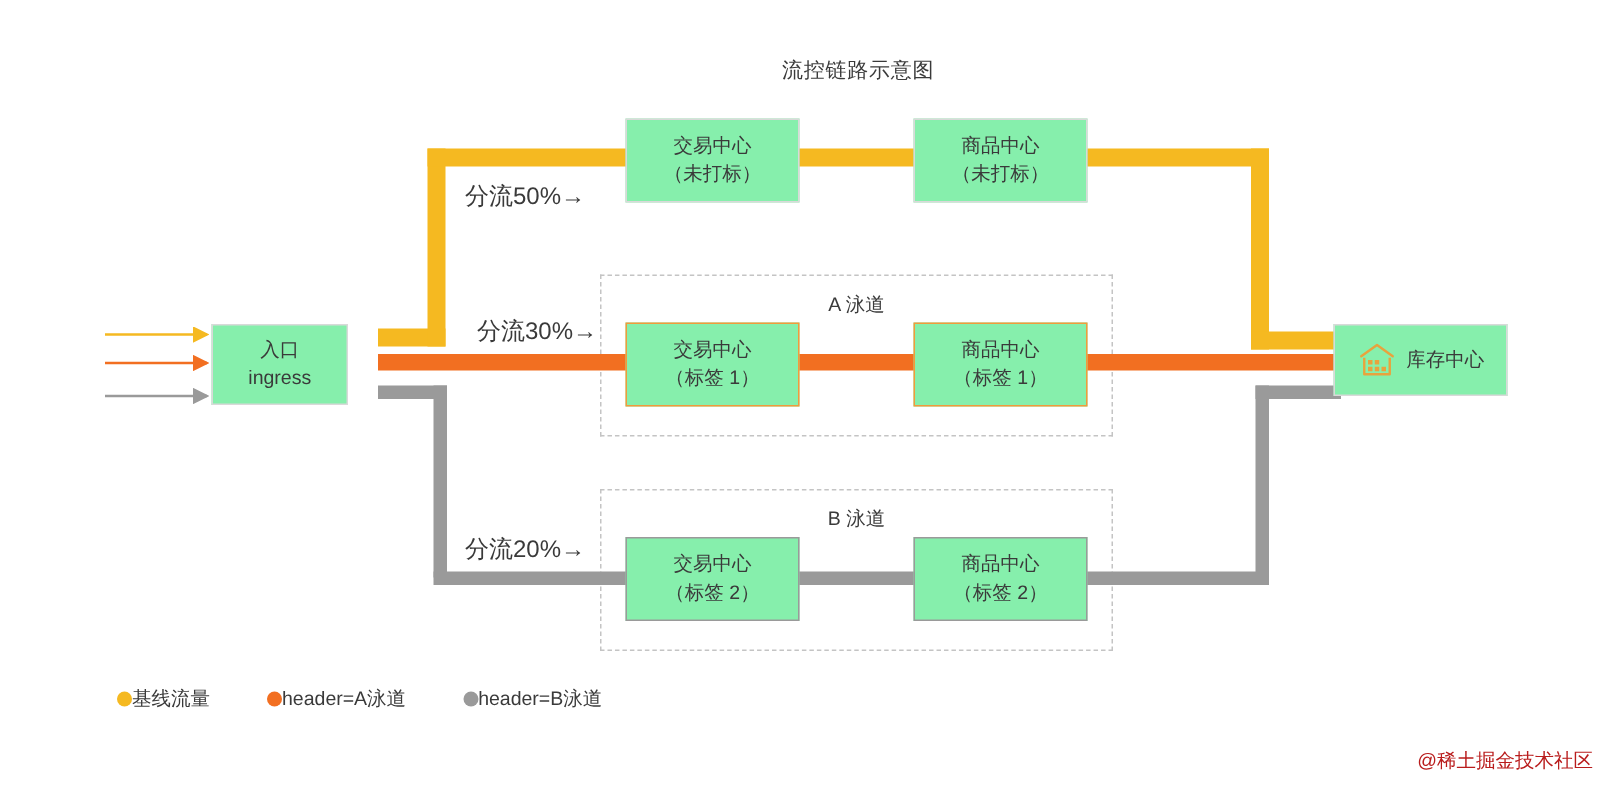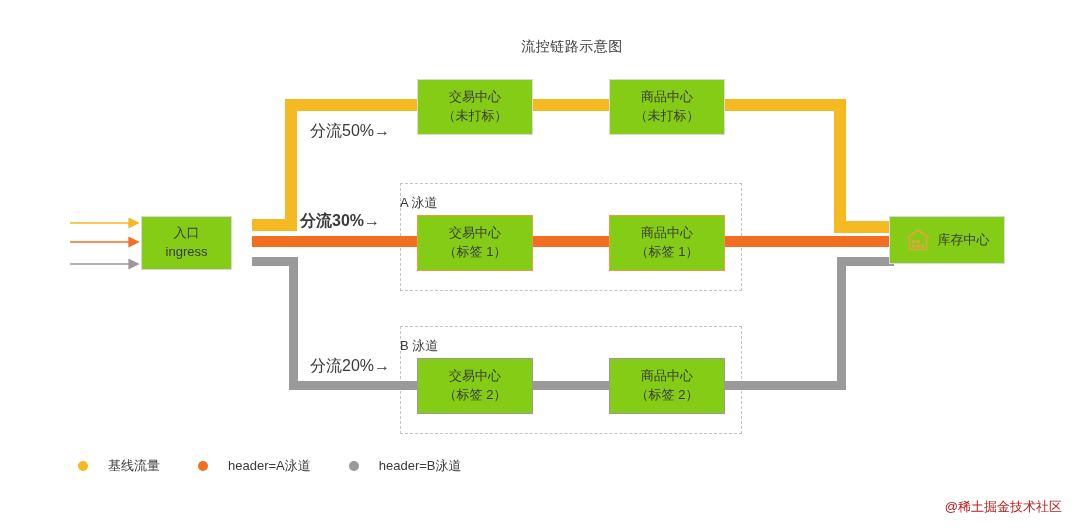--- a/index.html
+++ b/index.html
@@ -7,47 +7,47 @@
        font-family:"Liberation Sans","DejaVu Sans",sans-serif;color:#333;}
   #canvas{position:absolute;left:0;top:0;width:1080px;height:530px;}
 
   .title{position:absolute;left:0;top:38px;width:1080px;text-align:center;
          font-size:14px;color:#3a3a3a;letter-spacing:.5px;padding-left:32px;}
 
   
   .seg{position:absolute;}
 
   
-  .node{position:absolute;background:#84cc16;border:1px solid #d9d9d9;
+  .node{position:absolute;background:#86efac;border:1px solid #d9d9d9;
         box-sizing:border-box;display:flex;flex-direction:column;
         align-items:center;justify-content:center;font-size:13px;
         color:#3a3a3a;line-height:1.45;z-index:6;}
   .node .l1,.node .l2{white-space:nowrap;}
   .node.orange{border-color:#F29A3C;}
   .node.gray{border-color:#9a9a9a;}
 
   
   .lane{position:absolute;border:1px dashed #c4c4c4;box-sizing:border-box;
         background:transparent;z-index:2;}
   .lane-label{position:absolute;font-size:13px;color:#3a3a3a;
-              text-align:left;z-index:5;white-space:nowrap;}
+              text-align:center;z-index:5;white-space:nowrap;}
 
   
   .split{position:absolute;font-size:16px;color:#3a3a3a;white-space:nowrap;z-index:7;}
 
   
   .inarrow{position:absolute;z-index:5;}
 
   
   .wh-icon{width:26px;height:26px;margin-right:7px;flex:0 0 auto;}
 
   
   .legend{position:absolute;left:78px;top:457px;display:flex;align-items:center;
           gap:38px;z-index:8;}
-  .leg-item{display:flex;align-items:center;gap:20px;font-size:13px;color:#3a3a3a;
+  .leg-item{display:flex;align-items:center;gap:0;font-size:13px;color:#3a3a3a;
             white-space:nowrap;}
   .leg-dot{width:10px;height:10px;border-radius:50%;flex:0 0 auto;}
 
   .watermark{position:absolute;right:18px;bottom:14px;font-size:13px;
              color:#b91c1c;white-space:nowrap;z-index:8;}
 </style>
 </head>
 <body>
 
 <div id="canvas">
@@ -97,21 +97,21 @@
   <div class="seg" style="left:837px;top:257px;width:9px;height:133px;background:#9a9a9a;z-index:3"></div>
   <div class="seg" style="left:837px;top:257px;width:57px;height:9px;background:#9a9a9a;z-index:3"></div>
 
   <div class="lane" style="left:400px;top:183px;width:342px;height:108px"></div>
   <div class="lane-label" style="left:400px;top:194px;width:342px;">A 泳道</div>
 
   <div class="lane" style="left:400px;top:326px;width:342px;height:108px"></div>
   <div class="lane-label" style="left:400px;top:337px;width:342px;">B 泳道</div>
 
   <div class="split" style="left:310px;top:121px;">分流50%→</div>
-  <div class="split" style="left:300px;top:211px;font-weight:bold;">分流30%→</div>
+  <div class="split" style="left:318px;top:211px;">分流30%→</div>
   <div class="split" style="left:310px;top:356px;">分流20%→</div>
 
   <div class="node" style="left:141px;top:216px;width:91px;height:54px;">
     <div class="l1">入口</div>
     <div class="l2">ingress</div>
   </div>
 
   <div class="node" style="left:417px;top:79px;width:116px;height:56px;">
     <div class="l1">交易中心</div>
     <div class="l2">（未打标）</div>

